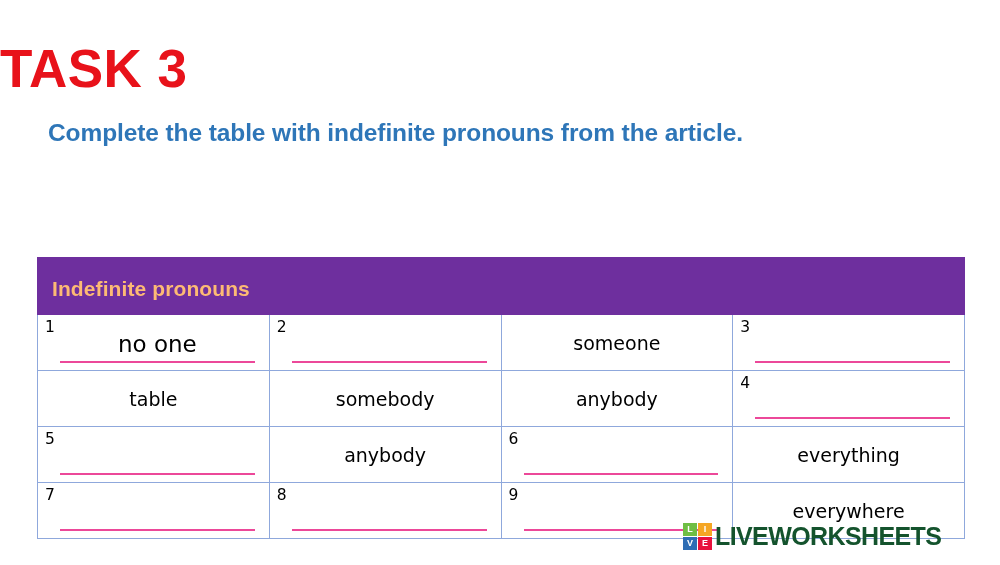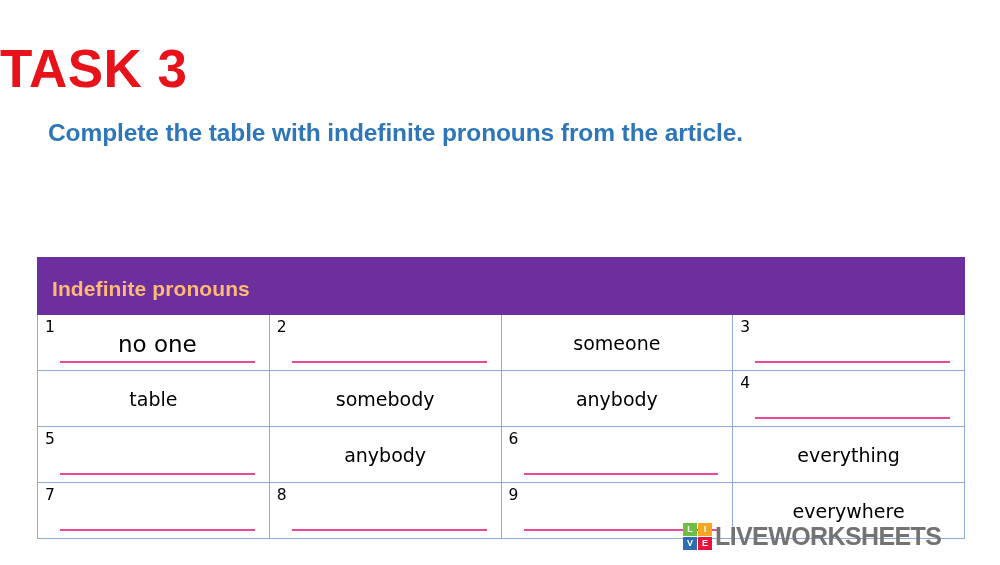--- a/index.html
+++ b/index.html
@@ -158,21 +158,21 @@
   }
 
   .logo-sq.s1 { background: #6fbe44; }
   .logo-sq.s2 { background: #f5a623; }
   .logo-sq.s3 { background: #2e6db4; }
   .logo-sq.s4 { background: #e8123d; }
 
   .logo-text {
     font-size: 25px;
     font-weight: bold;
-    color: #737373;
+    color: #14532d;
     font-family: "Liberation Sans", sans-serif;
     letter-spacing: -0.6px;
     line-height: 1;
   }
 </style>
 </head>
 <body>
 
 <div class="page">
 

